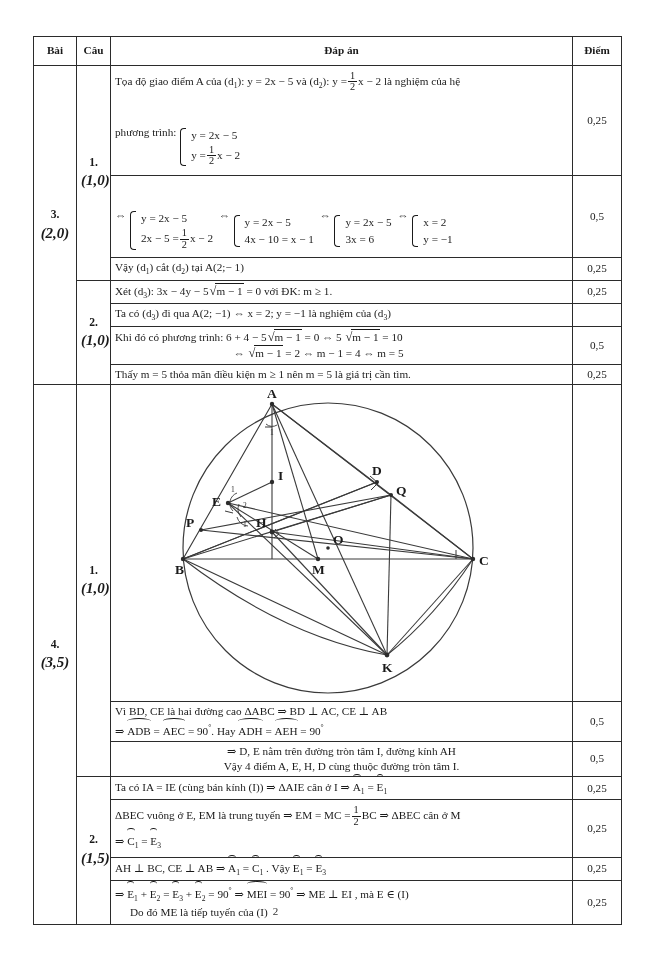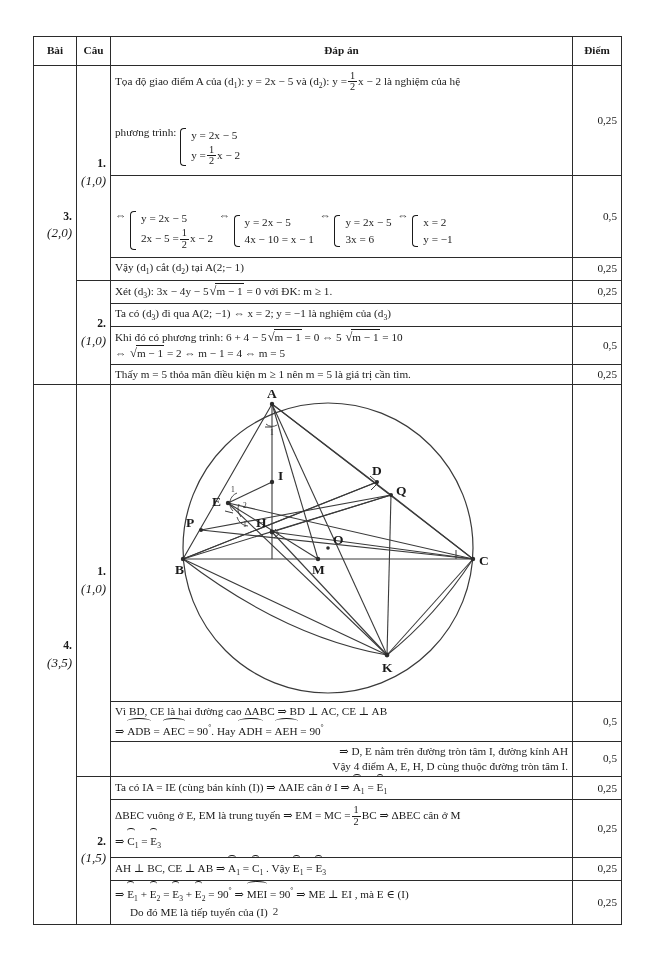--- a/index.html
+++ b/index.html
@@ -22,24 +22,24 @@
   .c-cau{width:34px;text-align:center;}
   .c-dap{width:462px;text-align:left;}
   .c-diem{width:49px;text-align:center;}
 
   thead th{
     font-weight:bold;font-size:11.8px;text-align:center;height:24px;
     padding:3px 2px;
   }
 
   .bigid{font-weight:bold;font-style:normal;font-size:11.6px;}
-  .bigid .sub{font-style:italic;font-weight:normal;display:block;font-size:13px;}
+  .bigid .sub{font-style:italic;font-weight:bold;display:block;font-size:15px;}
 
   .cell-pad{padding:4px 6px;}
-  .ctr{text-align:right;}
+  .ctr{text-align:center;}
   .indent{padding-left:26px;}
   .tight{line-height:1.5;}
 
   
   .frac{display:inline-block;vertical-align:-0.55em;text-align:center;
         font-size:0.92em;line-height:1.0;margin:0 1px;}
   .frac .num{display:block;padding:0 2px;border-bottom:1px solid #1a1a1a;}
   .frac .den{display:block;padding:0 2px;}
   .sys{display:inline-block;vertical-align:middle;position:relative;
        padding-left:9px;text-align:left;margin-top:28px;}
@@ -168,21 +168,21 @@
           <span>Ta có (d</span><span class="s">3</span><span>) đi qua A(2; −1) ⇔ x = 2; y = −1 là nghiệm của (d</span><span class="s">3</span><span>)</span>
         </td>
         <td class="ctr"></td>
       </tr>
 
       <tr>
         <td class="cell-pad tight">
           <div class="mrow">
             <span>Khi đó có phương trình: 6 + 4 − 5</span><span class="sqrt"><span class="rad">√</span><span class="bar">m − 1</span></span> <span>= 0  ⇔  5</span> <span class="sqrt"><span class="rad">√</span><span class="bar">m − 1</span></span> <span>= 10</span>
           </div>
-          <div class="mrow" style="text-align:left;padding-right:46px;">
+          <div class="mrow" style="text-align:center;padding-right:46px;">
             <span>⇔</span> <span class="sqrt"><span class="rad">√</span><span class="bar">m − 1</span></span> <span>= 2  ⇔  m − 1 = 4  ⇔  m = 5</span>
           </div>
         </td>
         <td class="ctr">0,5</td>
       </tr>
 
       <tr>
         <td class="cell-pad">Thấy m = 5 thỏa mãn điều kiện m ≥ 1 nên m = 5 là giá trị cần tìm.</td>
         <td class="ctr">0,25</td>
       </tr>

